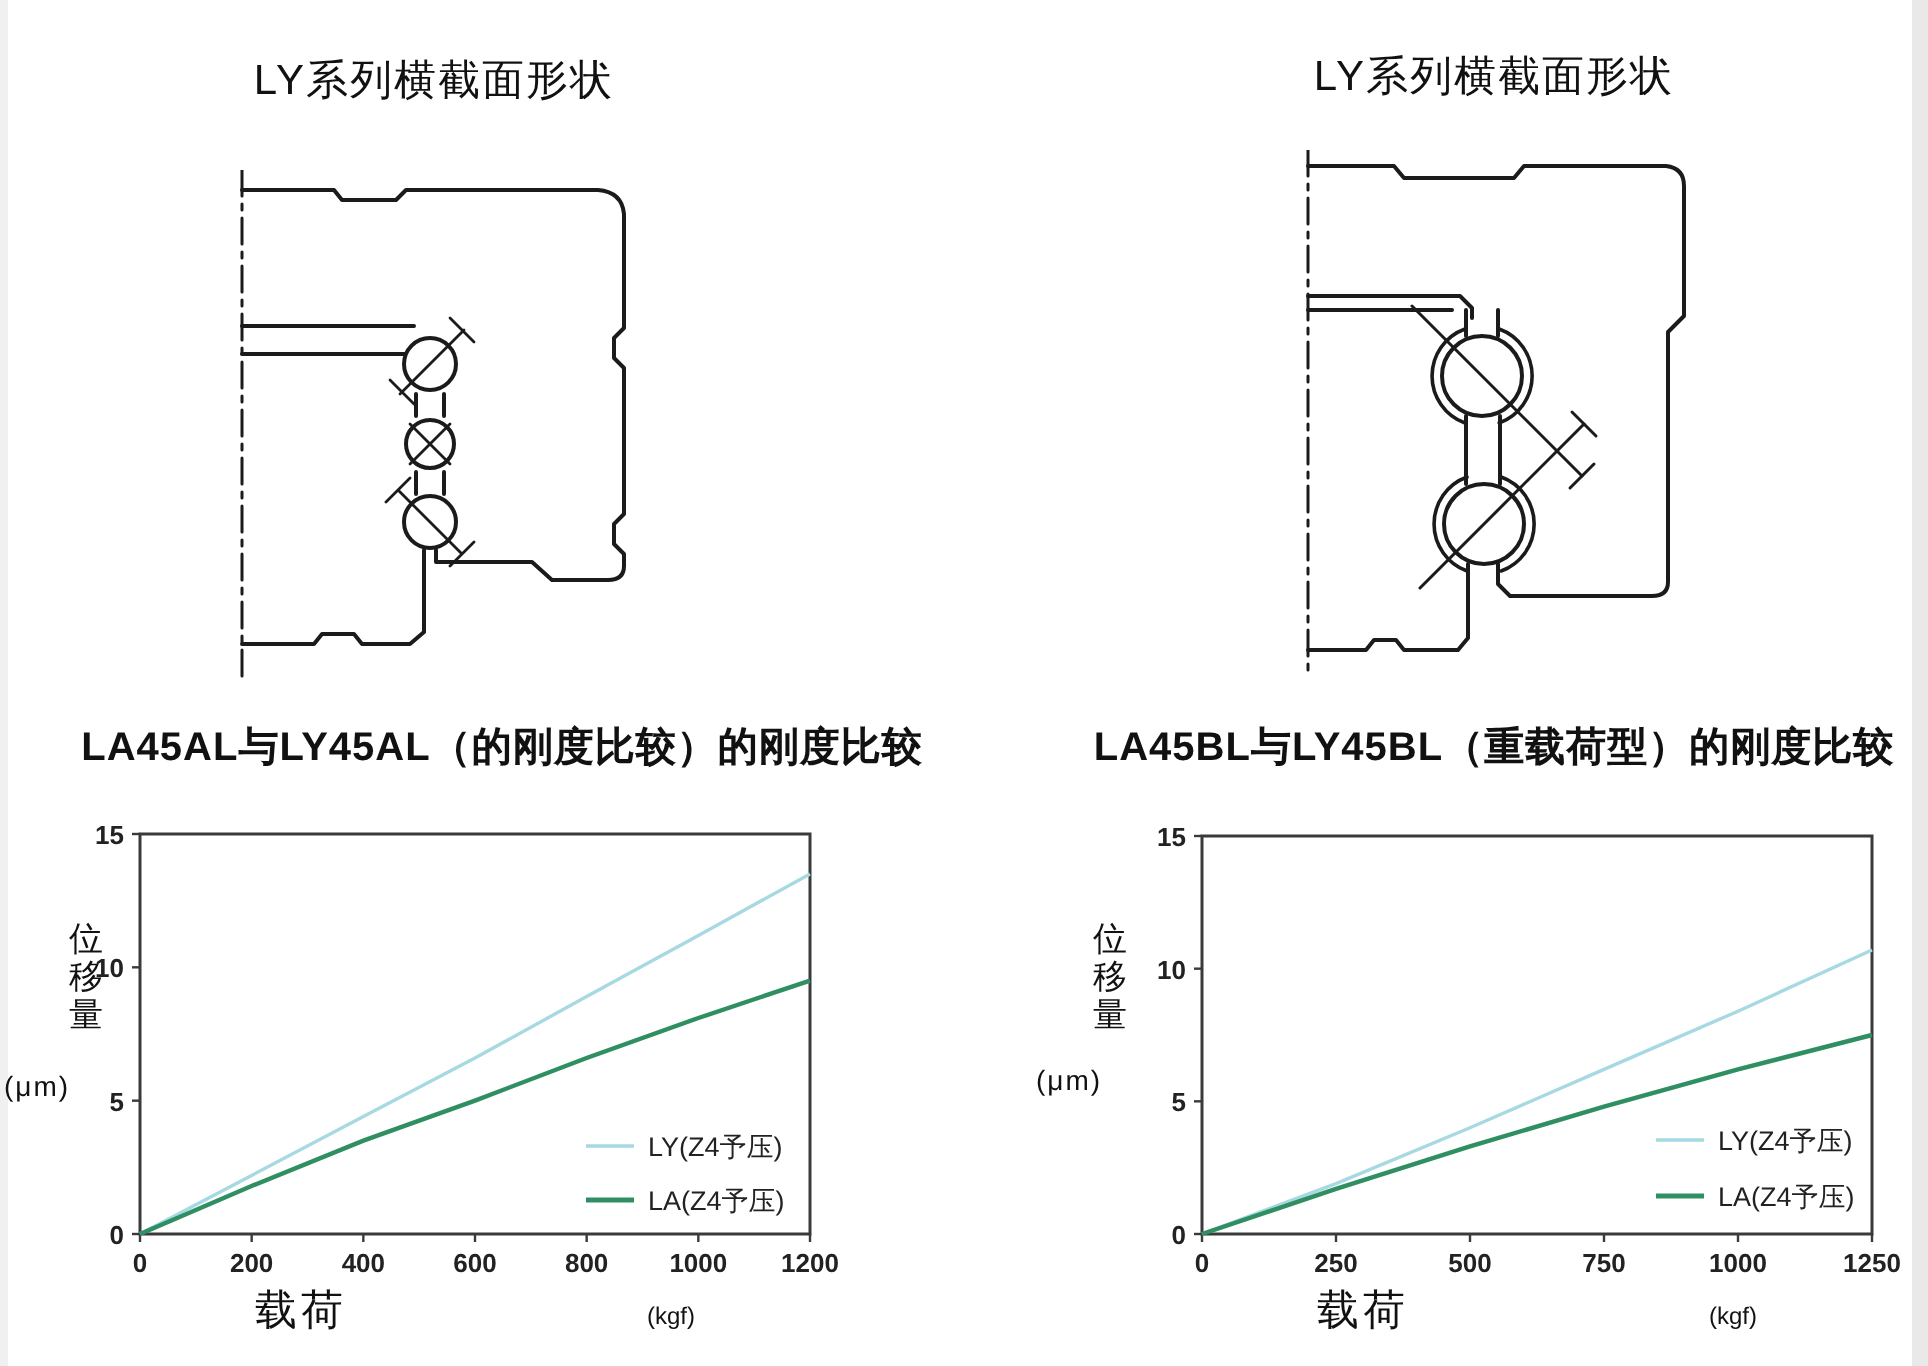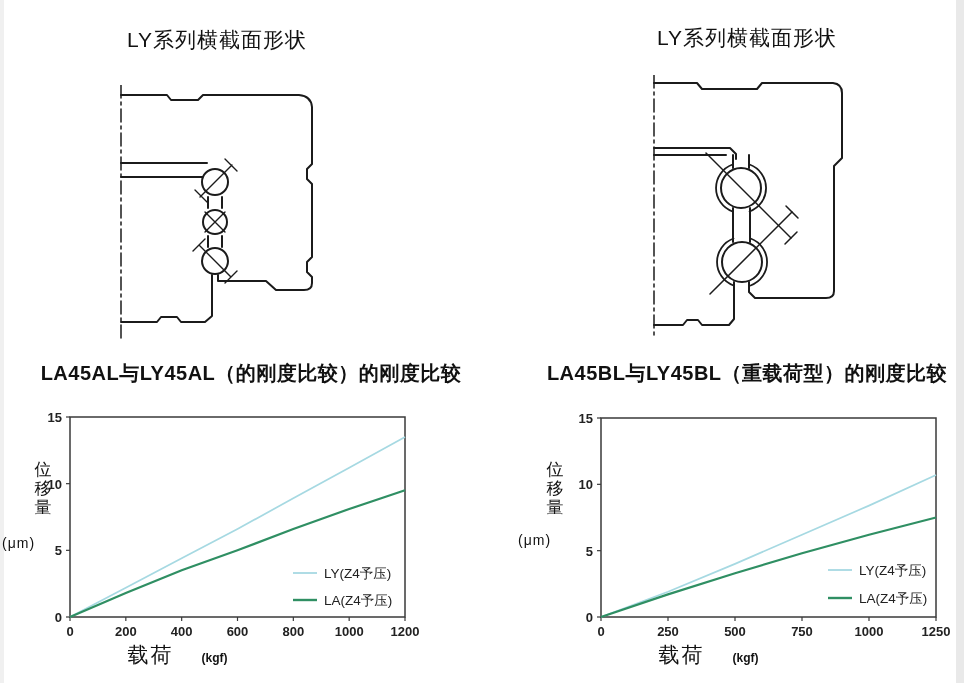--- a/index.html
+++ b/index.html
@@ -9,23 +9,23 @@
   .edge-left{left:0;width:4px;background:#f0f0f0}
   .edge-right{right:0;width:8px;background:#e9e9e9}
   .title{position:absolute;text-align:center;font-size:21px;font-weight:500;letter-spacing:1px;white-space:nowrap}
   .chart-title{position:absolute;text-align:center;font-size:20px;font-weight:700;letter-spacing:.5px;white-space:nowrap}
   .drawing{position:absolute}
   .chart{position:absolute}
   svg text.tick{font-family:"Liberation Sans",sans-serif;font-size:13px;font-weight:600;fill:#222}
   svg text.legend{font-family:"Liberation Sans",sans-serif;font-size:13.5px;fill:#222}
   .ylab{position:absolute;width:44px;text-align:center;font-size:17px;line-height:19px;white-space:pre-line}
   .yunit{position:absolute;width:74px;font-size:14px;letter-spacing:1px}
-  .xlab{position:absolute;width:220px;display:flex;align-items:baseline;justify-content:flex-start;gap:28px;white-space:nowrap}
+  .xlab{position:absolute;width:220px;display:flex;align-items:baseline;justify-content:space-between;gap:12px;white-space:nowrap}
   .xlab .big{font-size:21px;letter-spacing:2px}
-  .xlab .small{font-size:12px;font-weight:700}
+  .xlab .small{font-size:12px;font-weight:400}
 </style>
 </head>
 <body>
 
 <div class="edge edge-left"></div>
 <div class="edge edge-right"></div>
 
 <div class="title" style="left:117px;top:26px;width:200px">LY系列横截面形状</div>
 <div class="title" style="left:647px;top:24px;width:200px">LY系列横截面形状</div>
 

